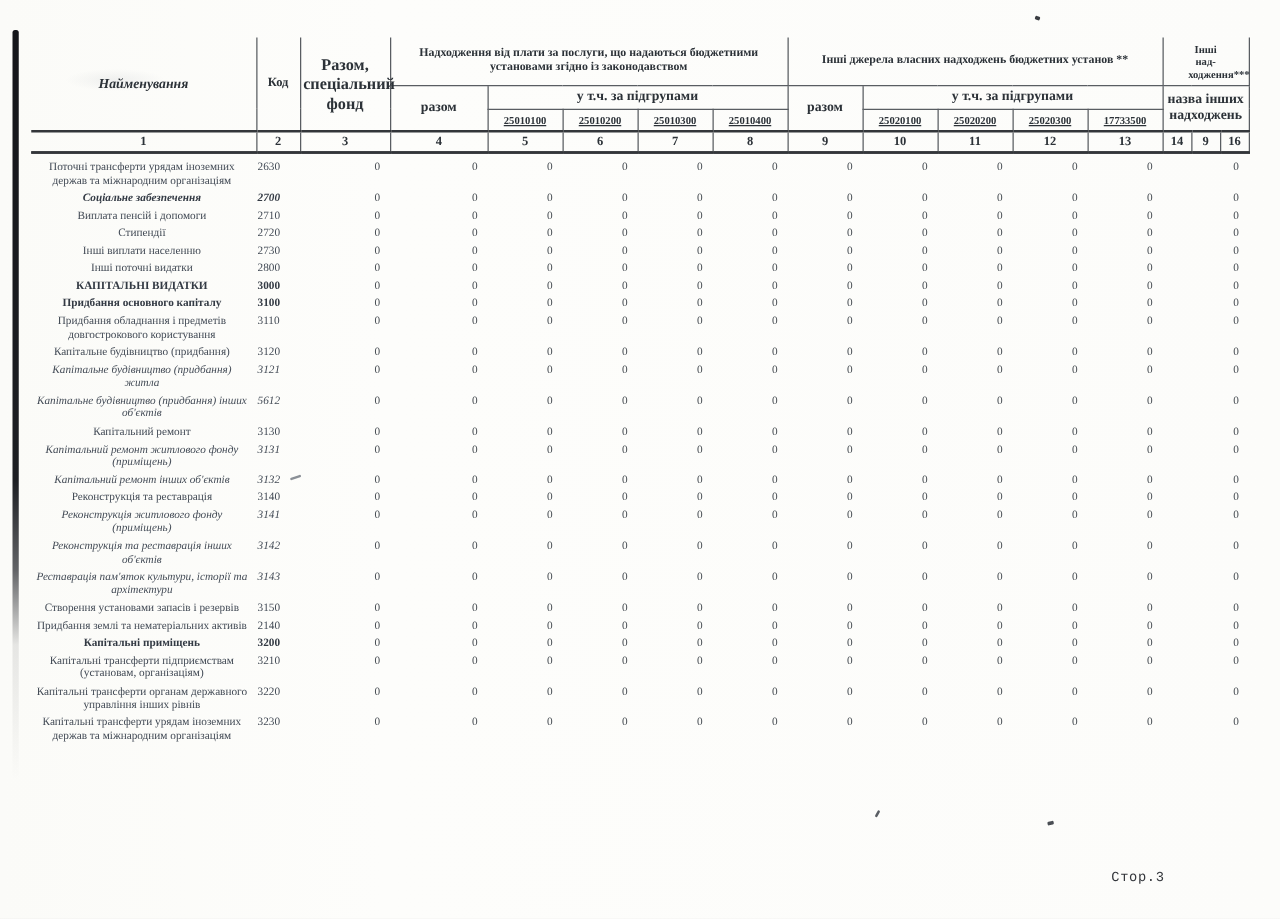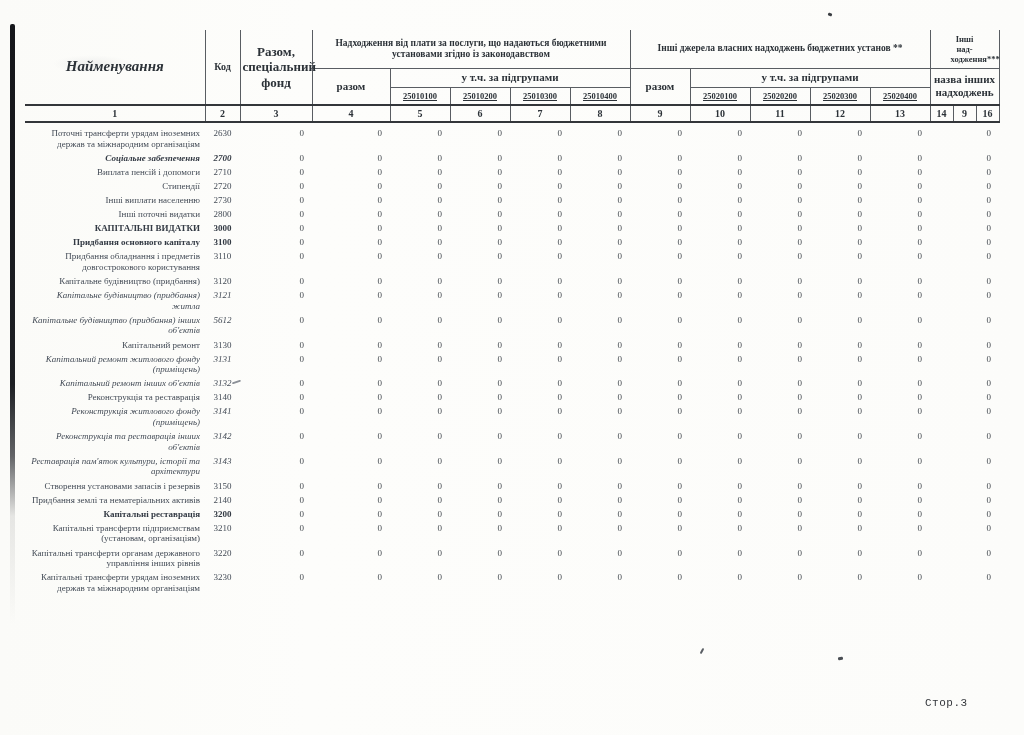--- a/index.html
+++ b/index.html
@@ -35,42 +35,42 @@
   thead th {
     border:1px solid #595d62; font-weight:bold; text-align:center;
     vertical-align:middle; color:#2c3238; padding:1px 2px; line-height:1.18;
   }
   thead tr.h1 th { border-top:none; }
   thead th:first-child { border-left:none; }
   thead tr.h1 { height:38px; }
   thead tr.h2 { height:19px; }
   thead tr.h3 { height:18px; }
   thead tr.hnum { height:17px; }
-  th.name-h { font-size:15px; font-style:italic; }
+  th.name-h { font-size:11px; font-style:italic; }
   th.code-h { font-size:10px; }
   th.total-h { font-size:13px; }
   th.sec { font-size:9.5px; padding:2px 14px; }
   th.sec-small { font-size:8.5px; padding:2px 20px; }
   tr.h2 th { font-size:11px; }
   th.sub-small { font-size:8.5px; }
   tr.h3 th { font-size:8.5px;text-decoration:underline; }
   tr.hnum th { font-size:10px; border-top:2px solid #33363a; border-bottom:2.5px solid #33363a; }
 
   tbody td { border:none; vertical-align:top; font-size:9px; line-height:10.6px;
     padding:2px 8px 1.5px 2px; color:#434b56; }
-  tbody td.c-name { text-align:right; padding:2px 5px 1.5px 2px; }
-  tbody td.c-code { text-align:center; padding:2px 1px 1.5px 1px; }
+  tbody td.c-name { text-align:center; padding:2px 5px 1.5px 2px; }
+  tbody td.c-code { text-align:left; padding:2px 1px 1.5px 1px; }
   tbody td.c-val  { text-align:right; color:#474d53; }
   tbody tr:first-child td { padding-top:5px; }
   tr.style-bold td.c-name, tr.style-bold td.c-code { font-weight:bold; color:#333a44; }
   tr.style-bold-italic td.c-name, tr.style-bold-italic td.c-code { font-weight:bold; font-style:italic; color:#333a44; }
   tr.style-italic td.c-name, tr.style-italic td.c-code { font-style:italic; }
 
   .footer-page {
-    position:absolute; left:925px; top:697px;
+    position:absolute; left:889px; top:697px;
     font-family:"Liberation Mono", monospace; font-size:11px; color:#33363b;
     letter-spacing:0.5px;
   }
 </style>
 </head>
 <body>
 
 <div class="page">
 
   <div class="scan-bar"></div>
@@ -116,21 +116,21 @@
         <th colspan="3" rowspan="2" class="sub-small">назва інших надходжень</th>
       </tr>
       <tr class="h3">
         <th>25010100</th>
         <th>25010200</th>
         <th>25010300</th>
         <th>25010400</th>
         <th>25020100</th>
         <th>25020200</th>
         <th>25020300</th>
-        <th>25020400</th>
+        <th>17733500</th>
       </tr>
       <tr class="hnum">
         <th>1</th>
         <th>2</th>
         <th>3</th>
         <th>4</th>
         <th>5</th>
         <th>6</th>
         <th>7</th>
         <th>8</th>
@@ -517,21 +517,21 @@
       <td class="c-val">0</td>
       <td class="c-val">0</td>
       <td class="c-val">0</td>
       <td class="c-val">0</td>
       <td class="c-val">0</td>
       <td class="c-nar"></td>
       <td class="c-nar"></td>
       <td class="c-val">0</td>
     </tr>
         <tr class="style-bold">
-      <td class="c-name">Капітальні реставрація</td>
+      <td class="c-name">Капітальні приміщень</td>
       <td class="c-code">3200</td>
       <td class="c-val">0</td>
       <td class="c-val">0</td>
       <td class="c-val">0</td>
       <td class="c-val">0</td>
       <td class="c-val">0</td>
       <td class="c-val">0</td>
       <td class="c-val">0</td>
       <td class="c-val">0</td>
       <td class="c-val">0</td>

